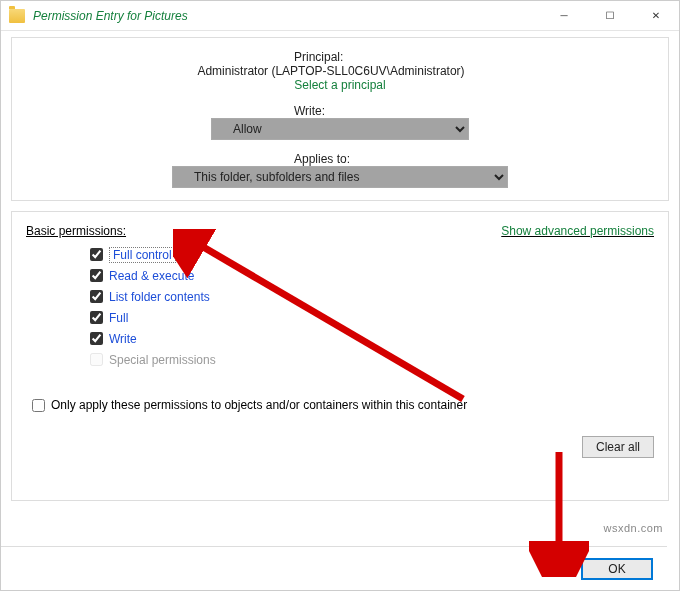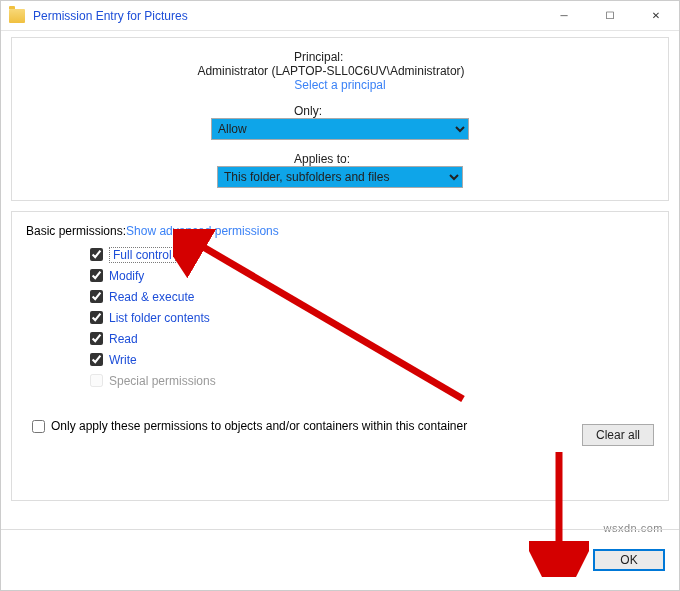--- a/index.html
+++ b/index.html
@@ -1,43 +1,43 @@
 <!DOCTYPE html>
 <html><head>
   <meta charset="utf-8">
   <style>
     * { box-sizing: border-box; font-family: "Segoe UI", Tahoma, sans-serif; font-size: 12px; }
     body { margin: 0; padding: 0; background: #fff; width: 680px; height: 591px; overflow: hidden; position: relative; border: 1px solid #ccc; }
     .titlebar { height: 30px; display: flex; align-items: center; padding-left: 8px; border-bottom: 1px solid #e5e5e5; }
     .titlebar .folder-icon { width: 16px; height: 14px; background: linear-gradient(#f8d878, #f0c040); border-radius: 1px; margin-right: 8px; position: relative; }
     .titlebar .folder-icon::before { content:""; position:absolute; top:-3px; left:0; width:6px; height:3px; background:#f0c040; border-radius:1px 1px 0 0;}
-    .titlebar .title { flex: 1; color: #1d4ed8; }
+    .titlebar .title { flex: 1; color: #15803d; font-style: italic; }
     .winbtn { width: 46px; height: 30px; display: flex; align-items: center; justify-content: center; color: #333; }
     .winbtn span { font-family: "Segoe MDL2 Assets", sans-serif; font-size: 10px; }
     .content { padding: 6px 10px 0 10px; }
     .panel { border: 1px solid #ddd; padding: 12px 14px; margin-bottom: 10px; background: #fff; }
     .row { display: flex; align-items: center; margin-bottom: 12px; flex-direction: column; }
     .row-label { width: 92px; color: #222; }
     .row-value { color: #222; margin-right: 18px; }
-    .link { color: #3b82f6; cursor: pointer; }
-    select { width: 258px; height: 22px; border: 1px solid #aaa; background: #0ea5e9; padding: 0 2px; color: #222; }
+    .link { color: #15803d; cursor: pointer; }
+    select { width: 258px; height: 22px; border: 1px solid #aaa; background: #a3a3a3; padding: 0 17px; color: #222; }
     .perms-panel { border: 1px solid #ddd; padding: 12px 14px 44px 14px; position: relative; min-height: 290px; }
-    .perms-header { display: flex; justify-content: flex-start; margin-bottom: 6px; }
+    .perms-header { display: flex; justify-content: space-between; margin-bottom: 6px; text-decoration: underline; }
     .perm-list { margin-left: 64px; margin-top: 6px; }
     .perm-item { display: flex; align-items: center; height: 21px; }
     .perm-item input { margin: 0 6px 0 0; width: 13px; height: 13px; accent-color: #333; }
     .perm-item label { color: #1d4ed8; }
     .perm-item.disabled input { opacity: 0.5; }
     .perm-item.disabled label { color: #9a9a9a; }
     .perm-item.sel label { border: 1px dotted #7a7a7a; padding: 0 3px; }
     .only-row { display: flex; align-items: center; margin-top: 28px; margin-left: 6px; }
     .only-row input { margin: 0 6px 0 0; width: 13px; height: 13px; accent-color: #333;}
     .btn { height: 22px; min-width: 72px; border: 1px solid #aaa; background: #eaeaea; color: #222; padding: 0 10px; }
-    .clear-btn { position: absolute; right: 14px; top: 212px; margin-left: 18px; }
-    .bottom-bar { position: absolute; bottom: 0; left: 0; right: 0; height: 61px; border-top: 1px solid #ddd; padding: 10px 14px; display: flex; justify-content: flex-end; align-items: center; gap: 10px; }
+    .clear-btn { position: absolute; right: 14px; top: 224px; margin-left: 18px; }
+    .bottom-bar { position: absolute; bottom: 0; left: 0; right: 12px; height: 44px; border-top: 1px solid #ddd; padding: 10px 14px; display: flex; justify-content: flex-end; align-items: center; gap: 10px; }
     .bottom-bar .btn.primary { border: 2px solid #0078d7; background: #eaeaea; }
     .watermark { position: absolute; right: 16px; bottom: 56px; color: #888; font-size: 11px; letter-spacing: 0.5px; }
     svg.arrow { position: absolute; pointer-events: none; }
   </style>
 </head>
 <body>
 
 <div class="titlebar">
   <div class="folder-icon"></div>
   <div class="title">Permission Entry for Pictures</div>
@@ -54,59 +54,55 @@
 
 <div class="content">
 
   <div class="panel">
     <div class="row">
       <div class="row-label">Principal:</div>
       <div class="row-value">Administrator (LAPTOP-SLL0C6UV\Administrator)</div>
       <a class="link">Select a principal</a>
     </div>
     <div class="row">
-      <div class="row-label">Only:</div>
+      <div class="row-label">Write:</div>
       <select>
         <option>Allow</option>
       </select>
     </div>
     <div class="row" style="margin-bottom:0">
       <div class="row-label">Applies to:</div>
-      <select style="width:246px">
+      <select style="width:336px">
         <option>This folder, subfolders and files</option>
       </select>
     </div>
   </div>
 
   <div class="perms-panel">
     <div class="perms-header">
       <div>Basic permissions:</div>
       <a class="link">Show advanced permissions</a>
     </div>
 
     <div class="perm-list">
       <div class="perm-item sel">
         <input type="checkbox" checked="" style="">
         <label>Full control</label>
       </div>
       <div class="perm-item">
         <input type="checkbox" checked="" style="">
-        <label>Modify</label>
-      </div>
-      <div class="perm-item">
-        <input type="checkbox" checked="" style="">
         <label>Read &amp; execute</label>
       </div>
       <div class="perm-item">
         <input type="checkbox" checked="" style="">
         <label>List folder contents</label>
       </div>
       <div class="perm-item">
         <input type="checkbox" checked="" style="">
-        <label>Read</label>
+        <label>Full</label>
       </div>
       <div class="perm-item">
         <input type="checkbox" checked="" style="">
         <label>Write</label>
       </div>
       <div class="perm-item disabled">
         <input type="checkbox" disabled="" style="">
         <label>Special permissions</label>
       </div>
     </div>

